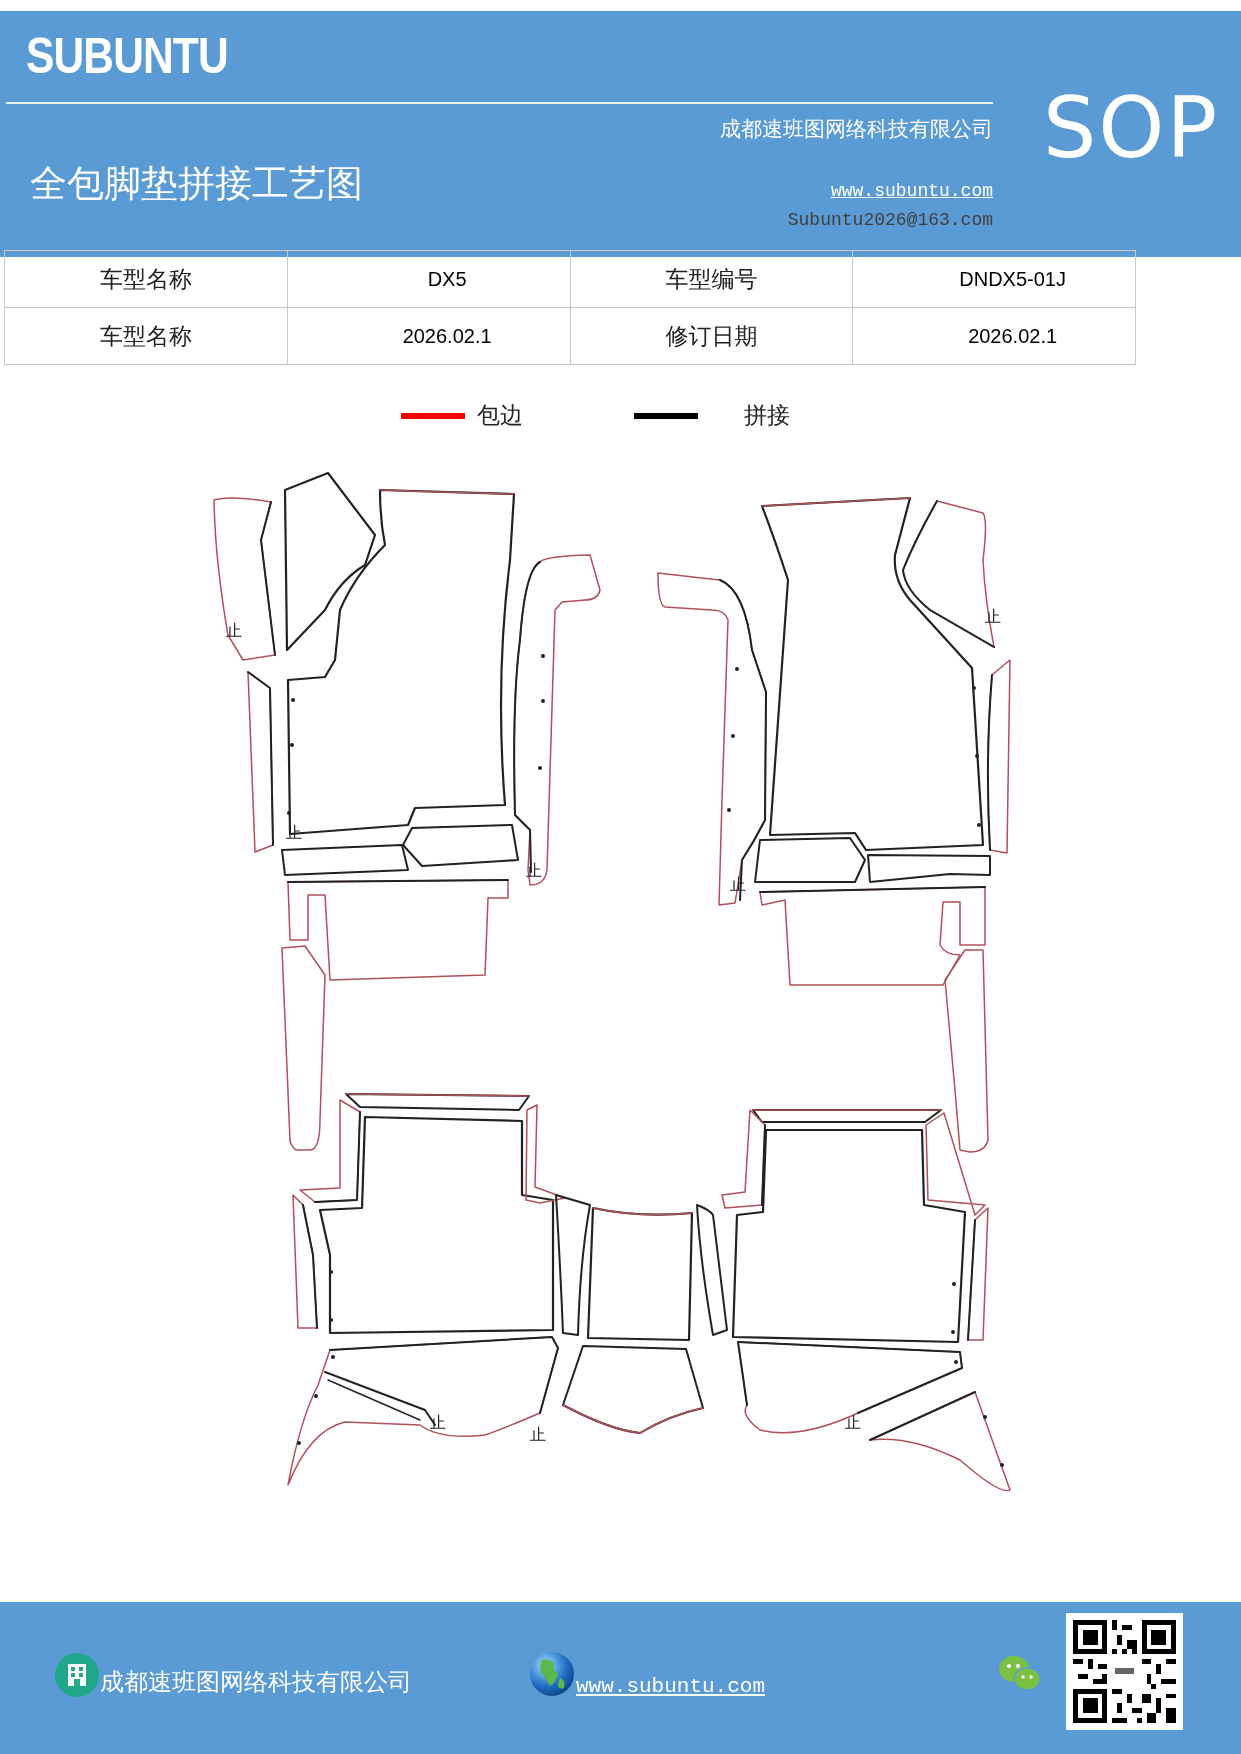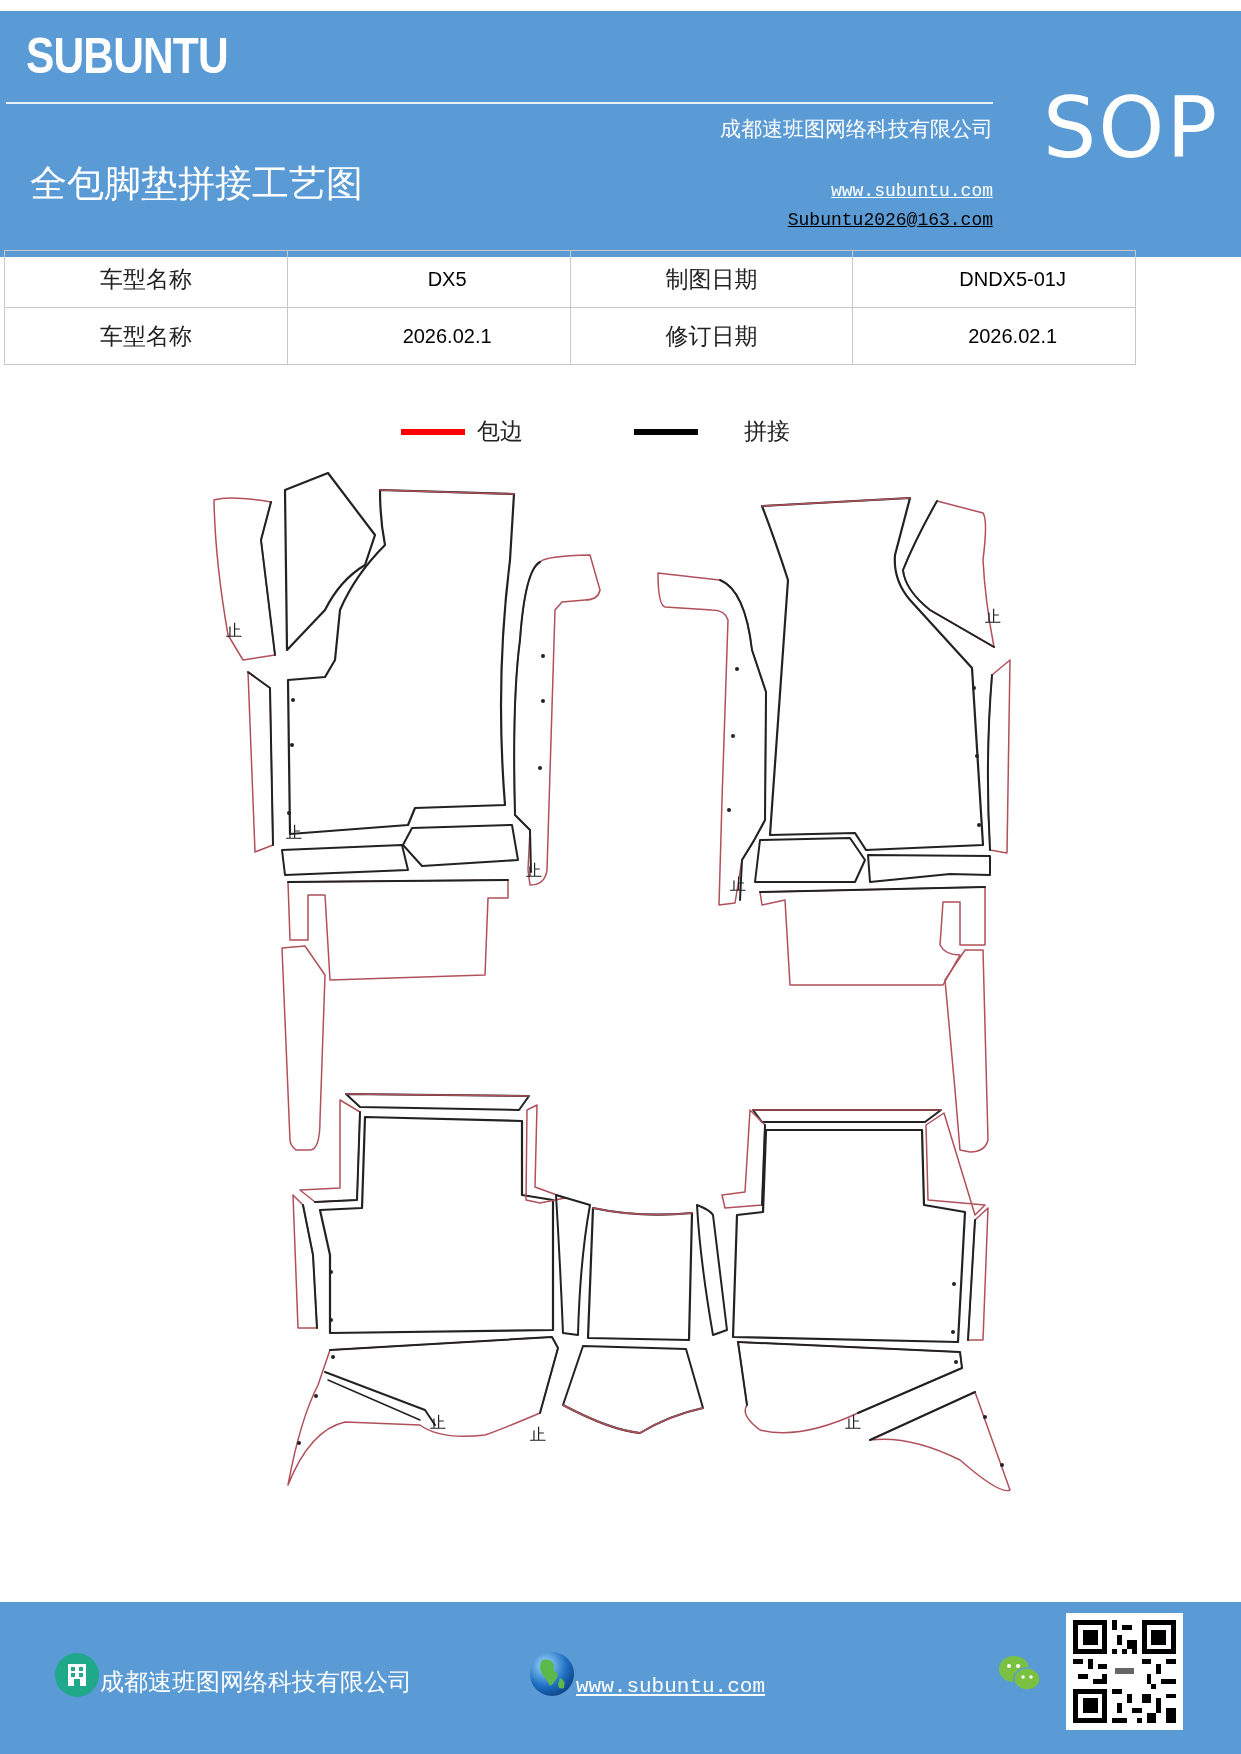--- a/index.html
+++ b/index.html
@@ -8,28 +8,28 @@
 
   .header { position: absolute; left: 0; top: 0; width: 1241px; height: 246px; background: #5b9bd5; margin-top: 11px; }
   .brand { position: absolute; left: 26px; top: 16px; color: #fff; font-family: "Liberation Sans", sans-serif;
            font-weight: bold; font-size: 50px; letter-spacing: -1px; transform: scaleX(0.85); transform-origin: left top; }
   .hline { position: absolute; left: 6px; top: 91px; width: 987px; height: 2px; background: #e8f0fa; }
   .sop { position: absolute; left: 1043px; top: 68px; color: #fff; font-family: "DejaVu Sans", sans-serif;
          font-weight: normal; font-size: 84px; letter-spacing: 2px; }
   .doc-title { position: absolute; left: 30px; top: 148px; color: #fff; font-family: "DejaVu Serif", serif; font-size: 37px; text-align: center; }
   .company { position: absolute; right: 248px; top: 104px; color: #fff; font-size: 21px; font-family: "DejaVu Serif", serif; }
   .web { position: absolute; right: 248px; top: 170px; color: #fff; font-size: 18px; font-family: "Liberation Mono", monospace; text-decoration: underline; }
-  .email { position: absolute; right: 248px; top: 199px; color: #000000; font-size: 18px; font-family: "Liberation Mono", monospace; text-decoration: underline; }
+  .email { position: absolute; right: 248px; top: 199px; color: #404040; font-size: 18px; font-family: "Liberation Mono", monospace; }
 
   .info-table { position: absolute; left: 4px; top: 250px; width: 1132px; border-collapse: collapse; }
   .info-table td { border: 1.5px solid #c8c8c8; height: 57px; text-align: center; vertical-align: middle; width: 25%; }
   .lbl { font-family: "DejaVu Serif", serif; font-size: 23px; color: #222; }
   .val { font-family: "Liberation Sans", sans-serif; font-size: 20px; color: #000; padding-left: 37px; }
 
-  .legend { position: absolute; top: 416px; left: 0; width: 1241px; height: 40px; }
+  .legend { position: absolute; top: 400px; left: 0; width: 1241px; height: 40px; }
   .leg-item { position: absolute; top: 0; display: flex; align-items: center; }
   .leg-swatch { width: 64px; height: 6px; margin-right: 12px; }
   .leg-label { font-family: "DejaVu Serif", serif; font-size: 23px; color: #222; }
 
   .drawing { position: absolute; left: 0; top: 440px; width: 1241px; height: 1080px; }
 
   .footer { position: absolute; left: 0; top: 1602px; width: 1241px; height: 152px; background: #5b9bd5; }
   .f-item { position: absolute; display: flex; align-items: flex-end; }
   .f-text { color: #fff; font-size: 24px; font-family: "DejaVu Serif", serif; }
   .f-link { color: #fff; font-size: 21px; font-family: "Liberation Mono", monospace; text-decoration: underline; }
@@ -46,21 +46,21 @@
   <div class="company">成都速班图网络科技有限公司</div>
   <a class="web">www.subuntu.com</a>
   <div class="email">Subuntu2026@163.com</div>
 </div>
 
 <table class="info-table">
   <tbody>
       <tr>
     <td class="lbl">车型名称</td>
     <td class="val">DX5</td>
-    <td class="lbl">制图日期</td>
+    <td class="lbl">车型编号</td>
     <td class="val">DNDX5-01J</td>
   </tr>
   <tr>
     <td class="lbl">车型名称</td>
     <td class="val">2026.02.1</td>
     <td class="lbl">修订日期</td>
     <td class="val">2026.02.1</td>
   </tr>
 </tbody>
   </table>

